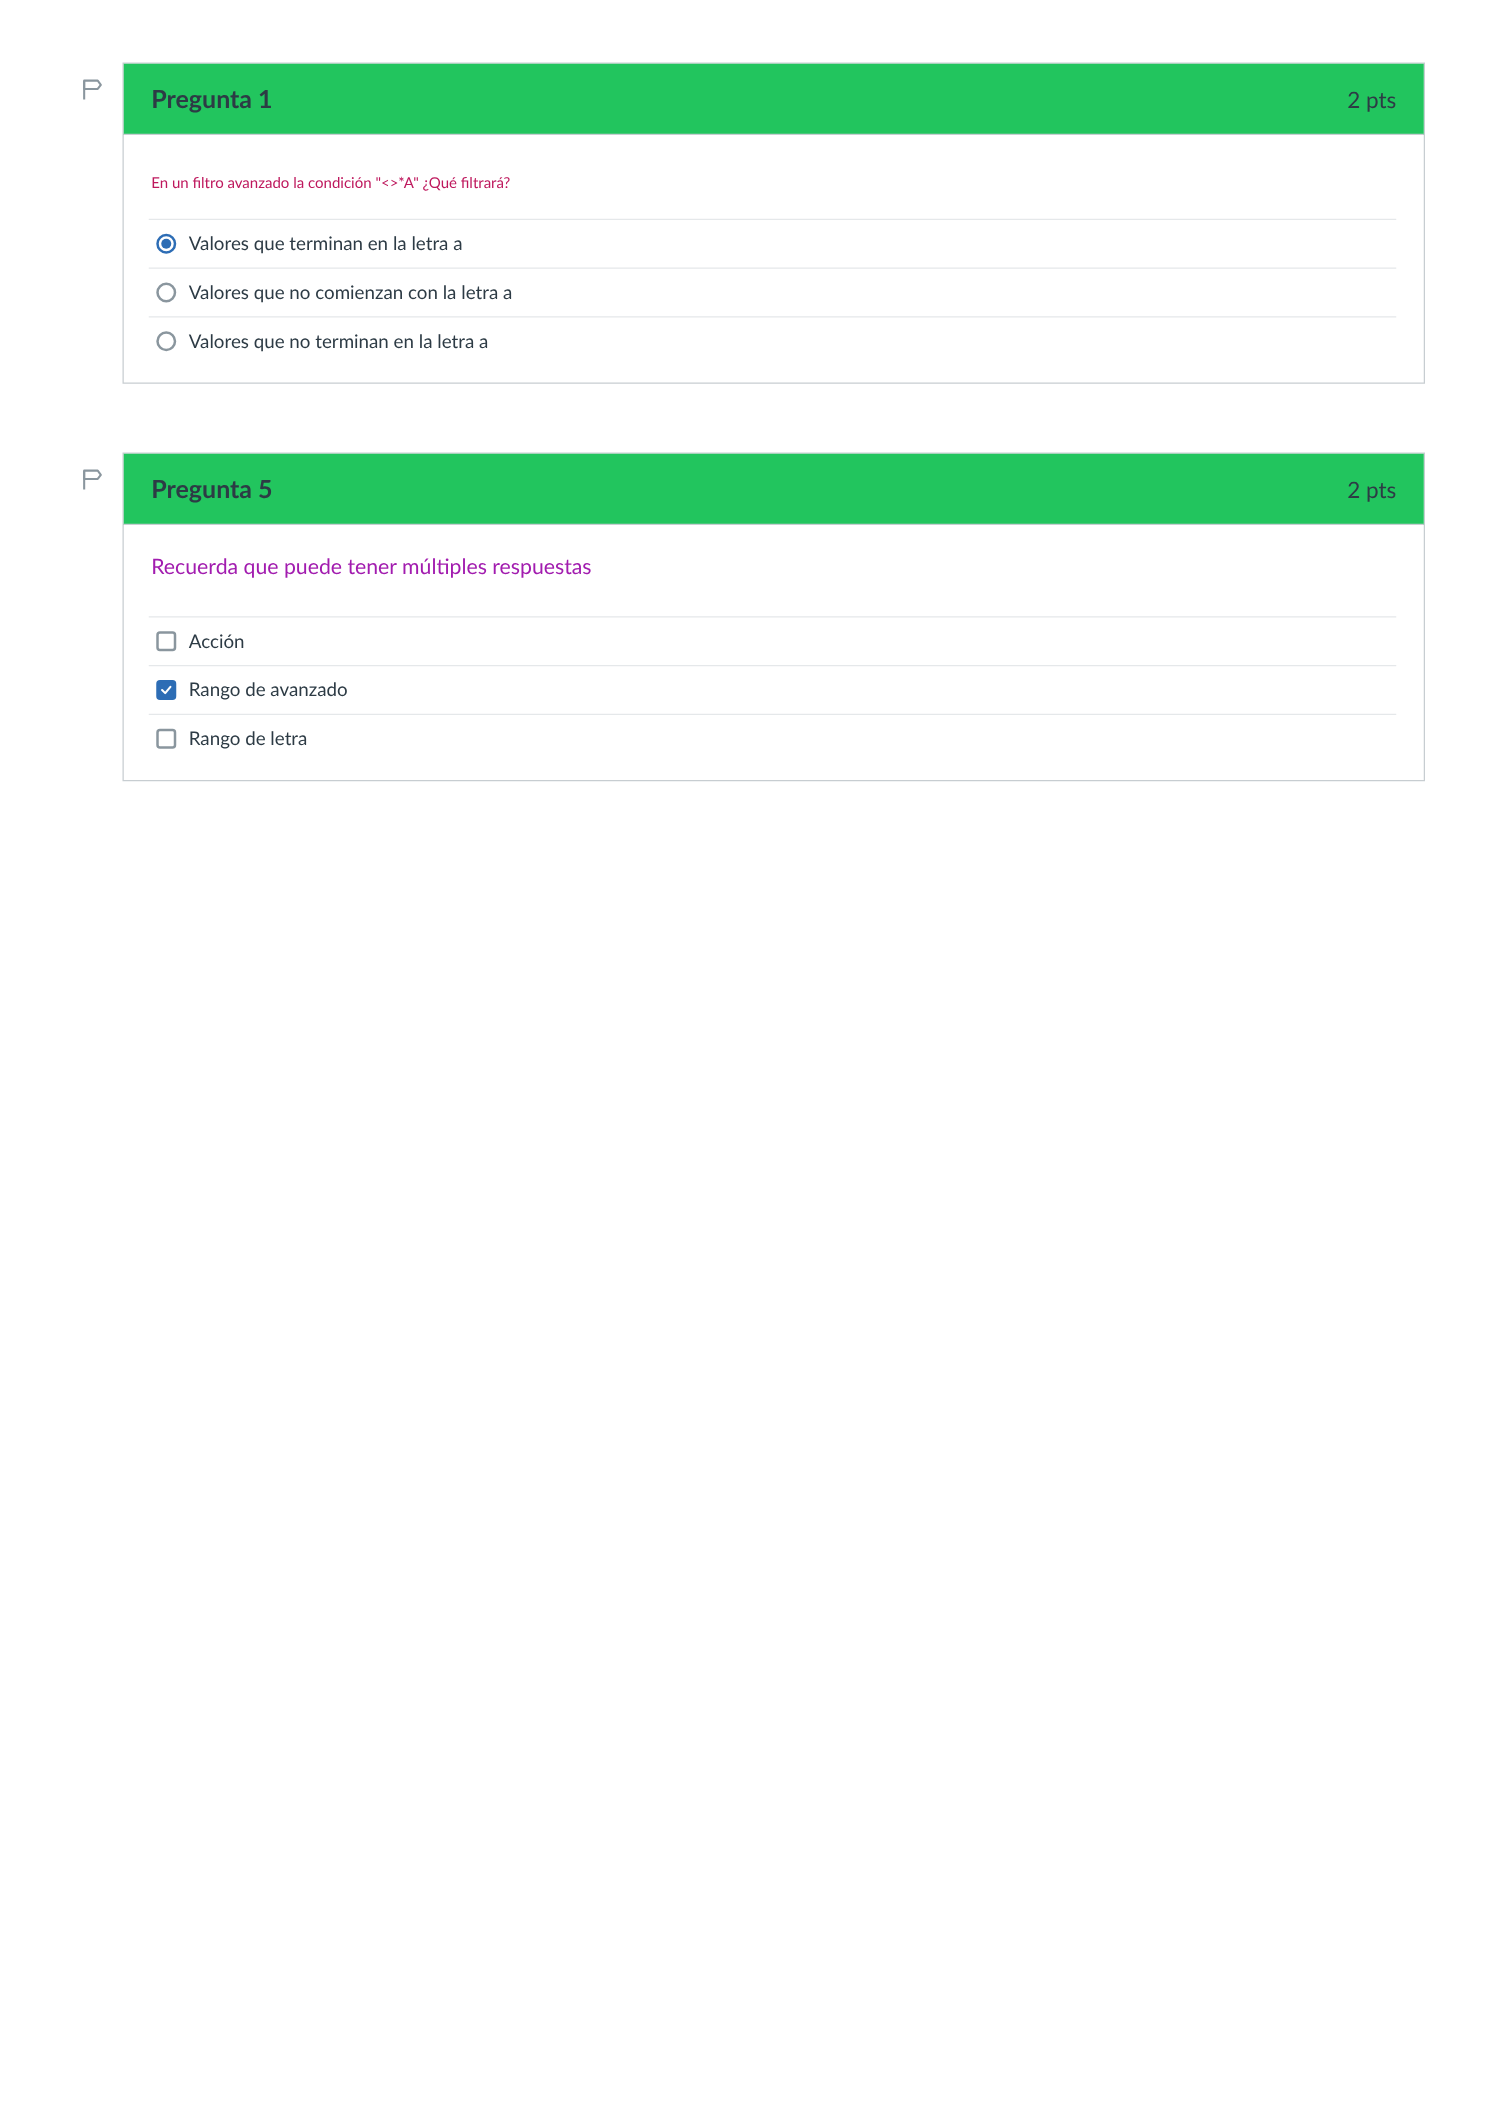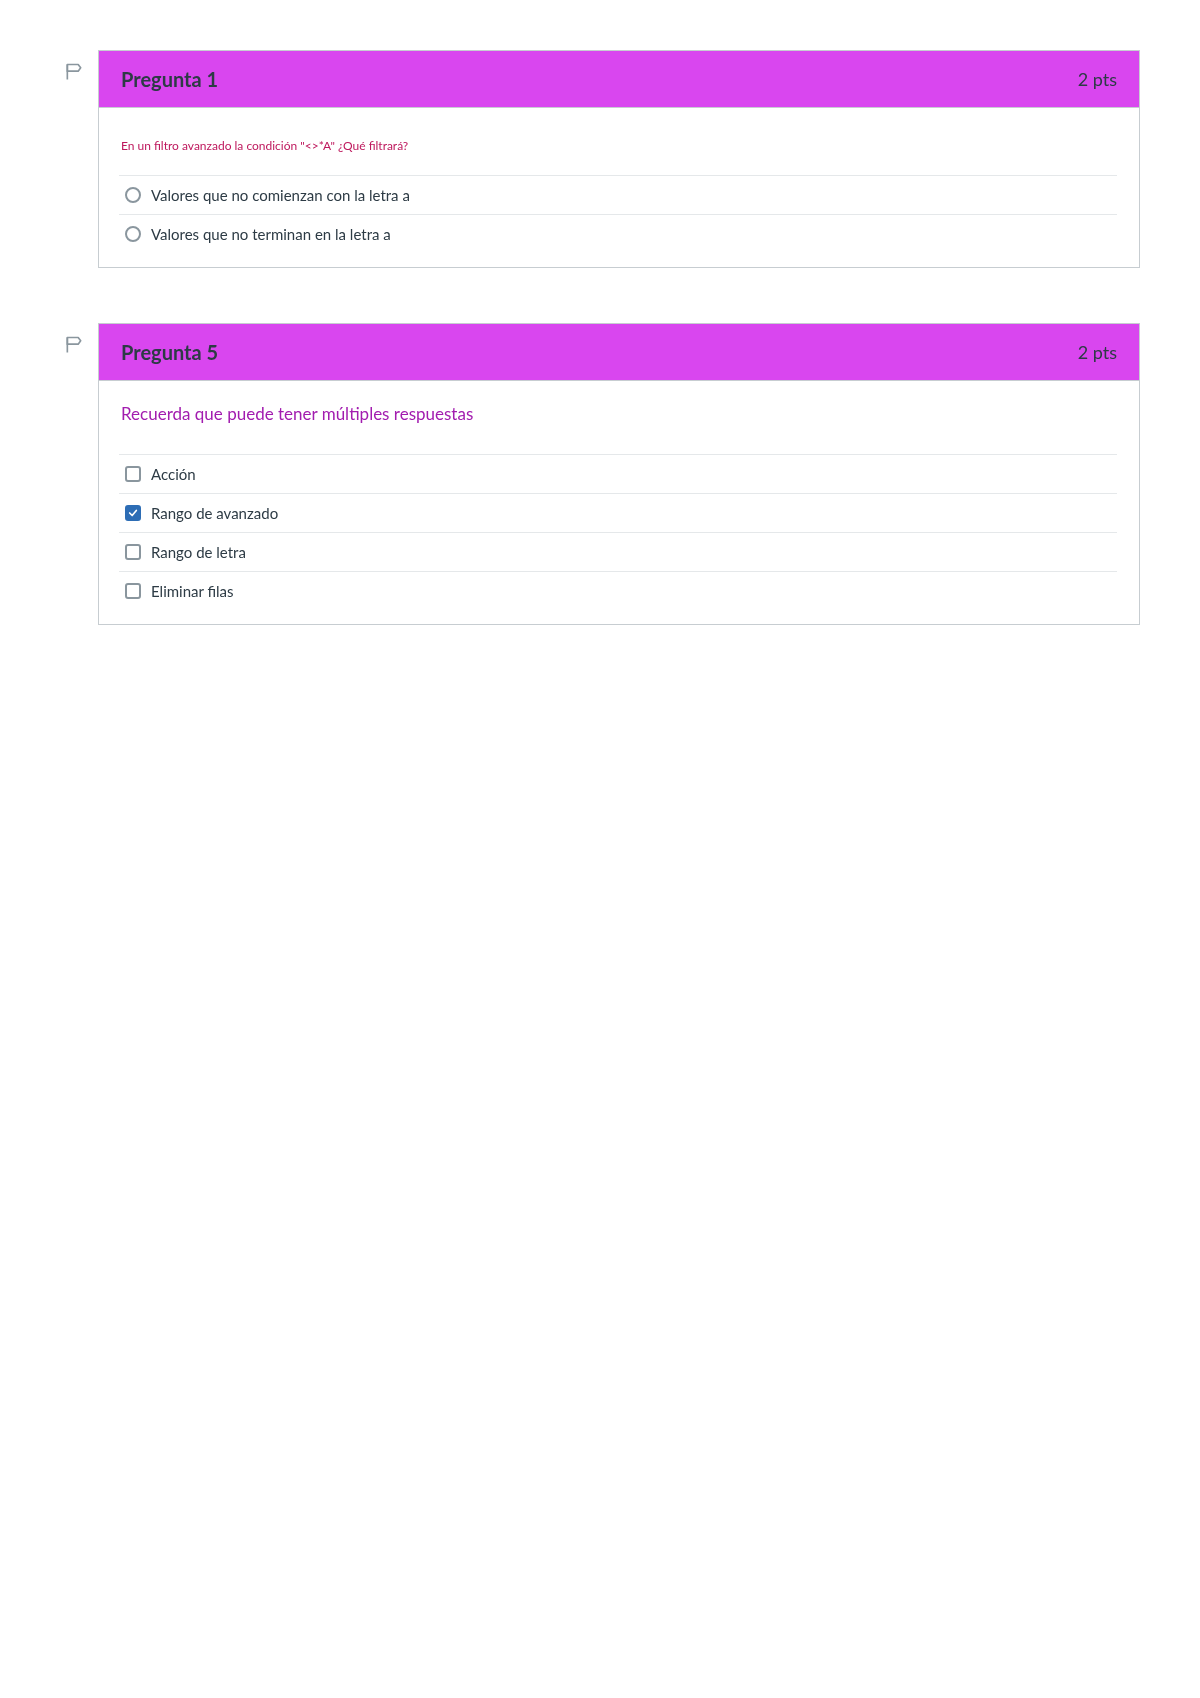--- a/index.html
+++ b/index.html
@@ -34,21 +34,21 @@
   .card {
     flex: 1;
     border: 1px solid #c7cdd1;
   }
   .card-header {
     display: flex;
     justify-content: space-between;
     align-items: center;
     padding: 16px 22px;
     border-bottom: 1px solid #c7cdd1;
-    background: #d946ef;
+    background: #22c55e;
   }
   .q-title {
     font-weight: 700;
     font-size: 20px;
     color: #2d3b45;
   }
   .q-pts {
     font-size: 18px;
     color: #2d3b45;
   }
@@ -130,20 +130,26 @@
     </div>
     <div class="card">
       <div class="card-header">
         <div class="q-title">Pregunta 1</div>
         <div class="q-pts">2 pts</div>
       </div>
       <div class="card-body">
         <div class="q-text">En un filtro avanzado la condición "&lt;&gt;*A" ¿Qué filtrará?</div>
         <div class="answers">
           <div class="answer-row">
+            <span class="radio-ctrl">
+                <span class="radio-dot"></span>
+              </span>
+            <span>Valores que terminan en la letra a</span>
+          </div>
+          <div class="answer-row">
             <span class="radio-ctrl empty"></span>
             <span>Valores que no comienzan con la letra a</span>
           </div>
           <div class="answer-row">
             <span class="radio-ctrl empty"></span>
             <span>Valores que no terminan en la letra a</span>
           </div>
         </div>
       </div>
     </div>
@@ -175,22 +181,18 @@
               <svg class="check-mark" viewBox="0 0 12 12">
                   <path d="M2 6 L5 9 L10 3" stroke="#fff" stroke-width="2" fill="none" stroke-linecap="round" stroke-linejoin="round"></path>
                 </svg>
             </span>
             <span>Rango de avanzado</span>
           </div>
           <div class="answer-row">
             <span class="check-ctrl"></span>
             <span>Rango de letra</span>
           </div>
-          <div class="answer-row">
-            <span class="check-ctrl"></span>
-            <span>Eliminar filas</span>
-          </div>
         </div>
       </div>
     </div>
   </div>
 
 </div>
 
 </body></html>

